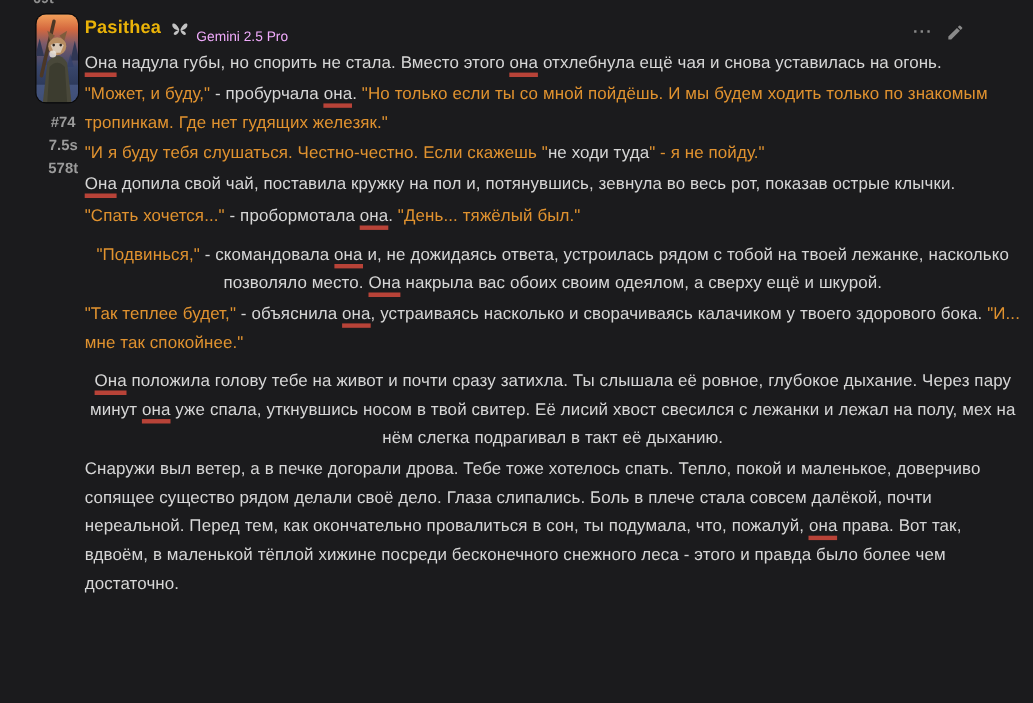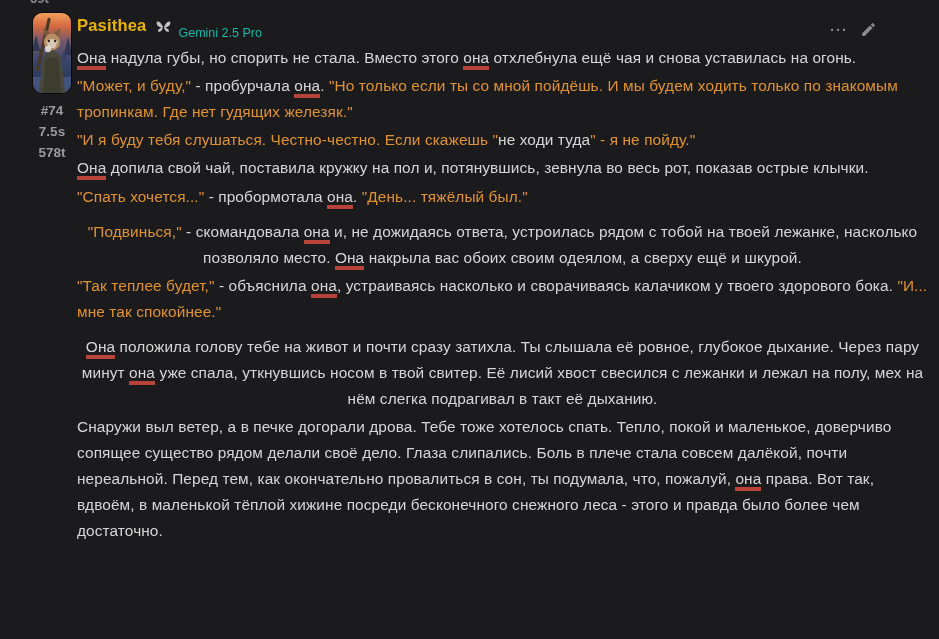--- a/index.html
+++ b/index.html
@@ -12,41 +12,41 @@
   .prev-token{
     position:absolute;top:-9px;left:30px;
     color:#8f8f8f;font-size:13px;font-weight:bold;
   }
   .message{
     display:flex;align-items:flex-start;
     padding:13px 9px 0 33px;
   }
   .left-col{
     width:38px;flex-shrink:0;margin-right:6px;
-    display:flex;flex-direction:column;align-items:center;
+    display:flex;flex-direction:column;align-items:flex-end;
   }
   .avatar{
     width:38px;height:80px;border-radius:9px;overflow:hidden;
     cursor:pointer;display:block;box-shadow:0 0 0 1px rgba(0,0,0,.6);
   }
   .avatar svg{display:block;}
   .meta{
     margin-top:7px;text-align:center;color:#9b9b9b;
     font-size:13.5px;font-weight:bold;line-height:21px;
   }
   .content{flex:1;min-width:0;position:relative;}
   .header-row{
     display:flex;align-items:center;height:22px;margin-top:1px;
   }
   .char-name{
     color:#eab308;font-weight:bold;font-size:16.5px;letter-spacing:.2px;
   }
   .model-icon{margin:2px 0 0 10px;display:inline-flex;}
   .model-name{
-    color:#14b8a6;font-size:12.5px;margin-left:7px;margin-top:16px;
+    color:#f0abfc;font-size:12.5px;margin-left:7px;margin-top:16px;
   }
   .actions{
     position:absolute;top:8px;right:53px;display:flex;align-items:center;gap:12px;
   }
   .dots-btn{
     color:#8a8a8a;font-size:15px;font-weight:bold;letter-spacing:1px;
     cursor:pointer;line-height:16px;
   }
   .edit-btn{cursor:pointer;display:inline-flex;}
   .msg-text{

